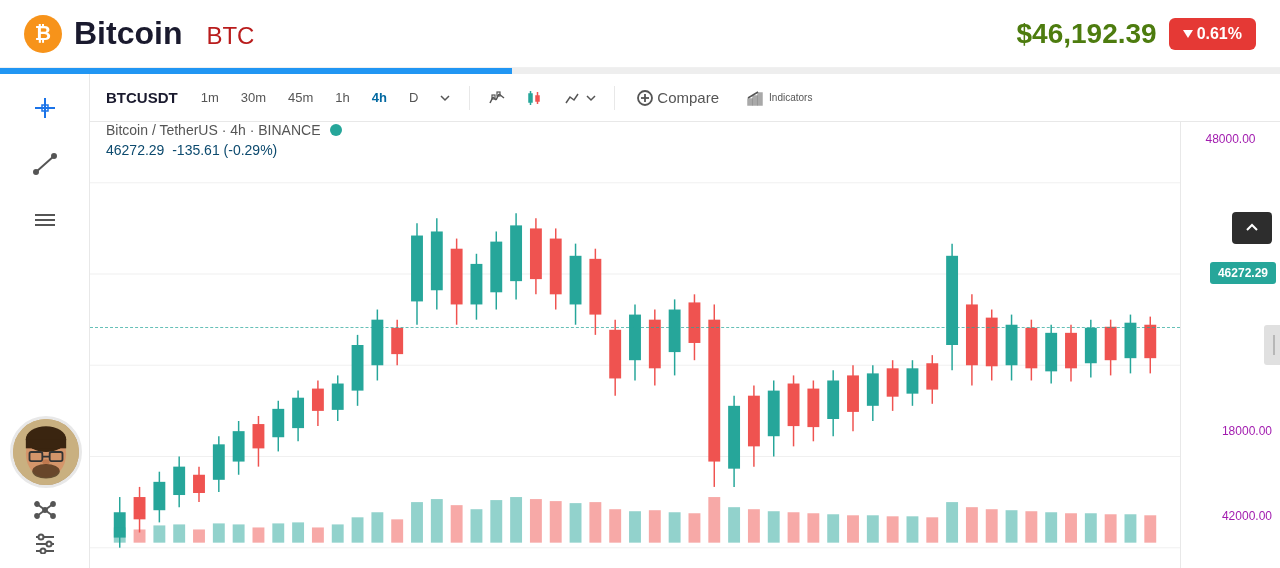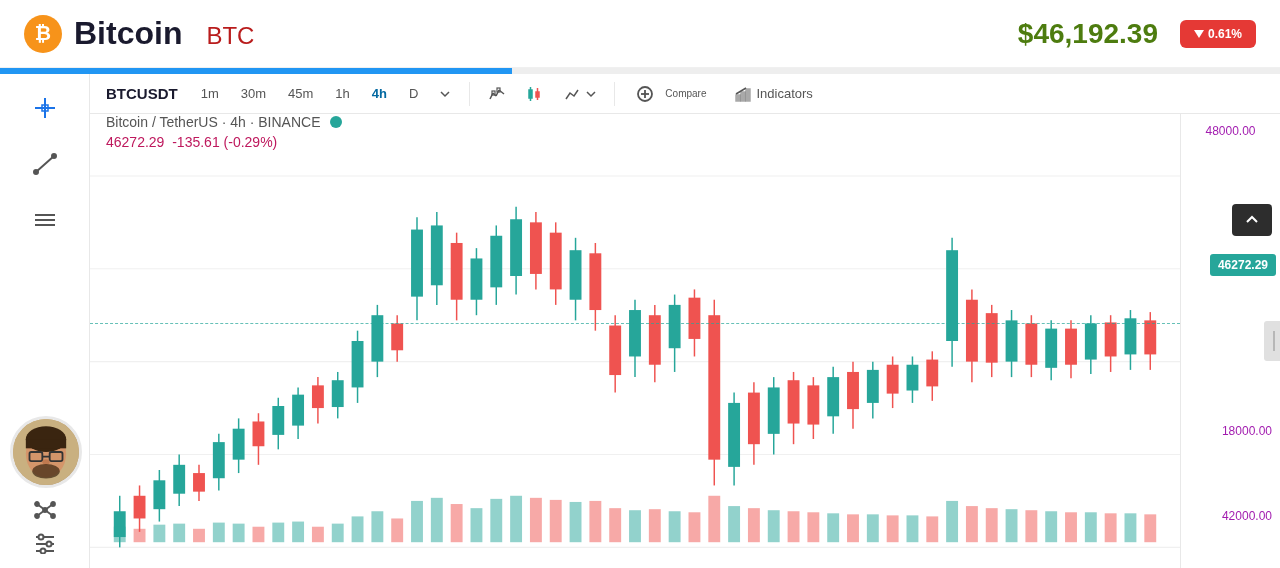--- a/index.html
+++ b/index.html
@@ -57,26 +57,25 @@
     .current-price {
       font-size: 28px;
       font-weight: 700;
       color: #4d7c0f;
     }
     .price-change-badge {
       background: #e53935;
       color: #fff;
       padding: 7px 14px;
       border-radius: 6px;
-      font-size: 12px;
+      font-size: 16px;
       font-weight: 600;
       display: flex;
       align-items: center;
       gap: 4px;
-      margin-left: 10px;
     }
     .triangle-down {
       width: 0; height: 0;
       border-left: 5px solid transparent;
       border-right: 5px solid transparent;
       border-top: 8px solid #fff;
       display: inline-block;
     }
 
     
@@ -151,21 +150,21 @@
       background: #fff;
     }
 
     
     .chart-toolbar {
       display: flex;
       align-items: center;
       padding: 8px 16px;
       border-bottom: 1px solid #e8e8e8;
       gap: 8px;
-      height: 40px;
+      height: 48px;
     }
     .symbol-label {
       font-weight: 700;
       font-size: 15px;
       color: #1a1a2e;
       margin-right: 8px;
     }
     .time-btn {
       padding: 3px 7px;
       font-size: 13px;
@@ -193,40 +192,40 @@
       display: flex;
       align-items: center;
       gap: 4px;
       border: none;
       background: transparent;
       border-radius: 4px;
     }
     .compare-btn {
       display: flex;
       align-items: center;
-      gap: 12px;
+      gap: 4px;
+      padding: 3px 10px;
+      font-size: 15px;
+      color: #555;
+      cursor: pointer;
+      border: none;
+      background: transparent;
+      border-radius: 4px;
+    }
+    .indicators-btn {
+      display: flex;
+      align-items: center;
+      gap: 6px;
       padding: 3px 10px;
       font-size: 10px;
       color: #555;
       cursor: pointer;
       border: none;
       background: transparent;
       border-radius: 4px;
-    }
-    .indicators-btn {
-      display: flex;
-      align-items: center;
-      gap: 6px;
-      padding: 3px 10px;
-      font-size: 13px;
-      color: #555;
-      cursor: pointer;
-      border: none;
-      background: transparent;
-      border-radius: 4px;
       text-align: right;
     }
 
     
     .chart-content {
       flex: 1;
       display: flex;
       position: relative;
     }
     .chart-main {
@@ -250,21 +249,21 @@
       color: #555;
     }
     .live-dot {
       width: 12px;
       height: 12px;
       background: #26a69a;
       border-radius: 50%;
     }
     .chart-price-row {
       font-size: 14px;
-      color: #be185d;
+      color: #0c4a6e;
       margin-top: 4px;
     }
     .chart-vol-row {
       font-size: 13px;
       color: #999;
       margin-top: 2px;
     }
 
     
     .dotted-line {

